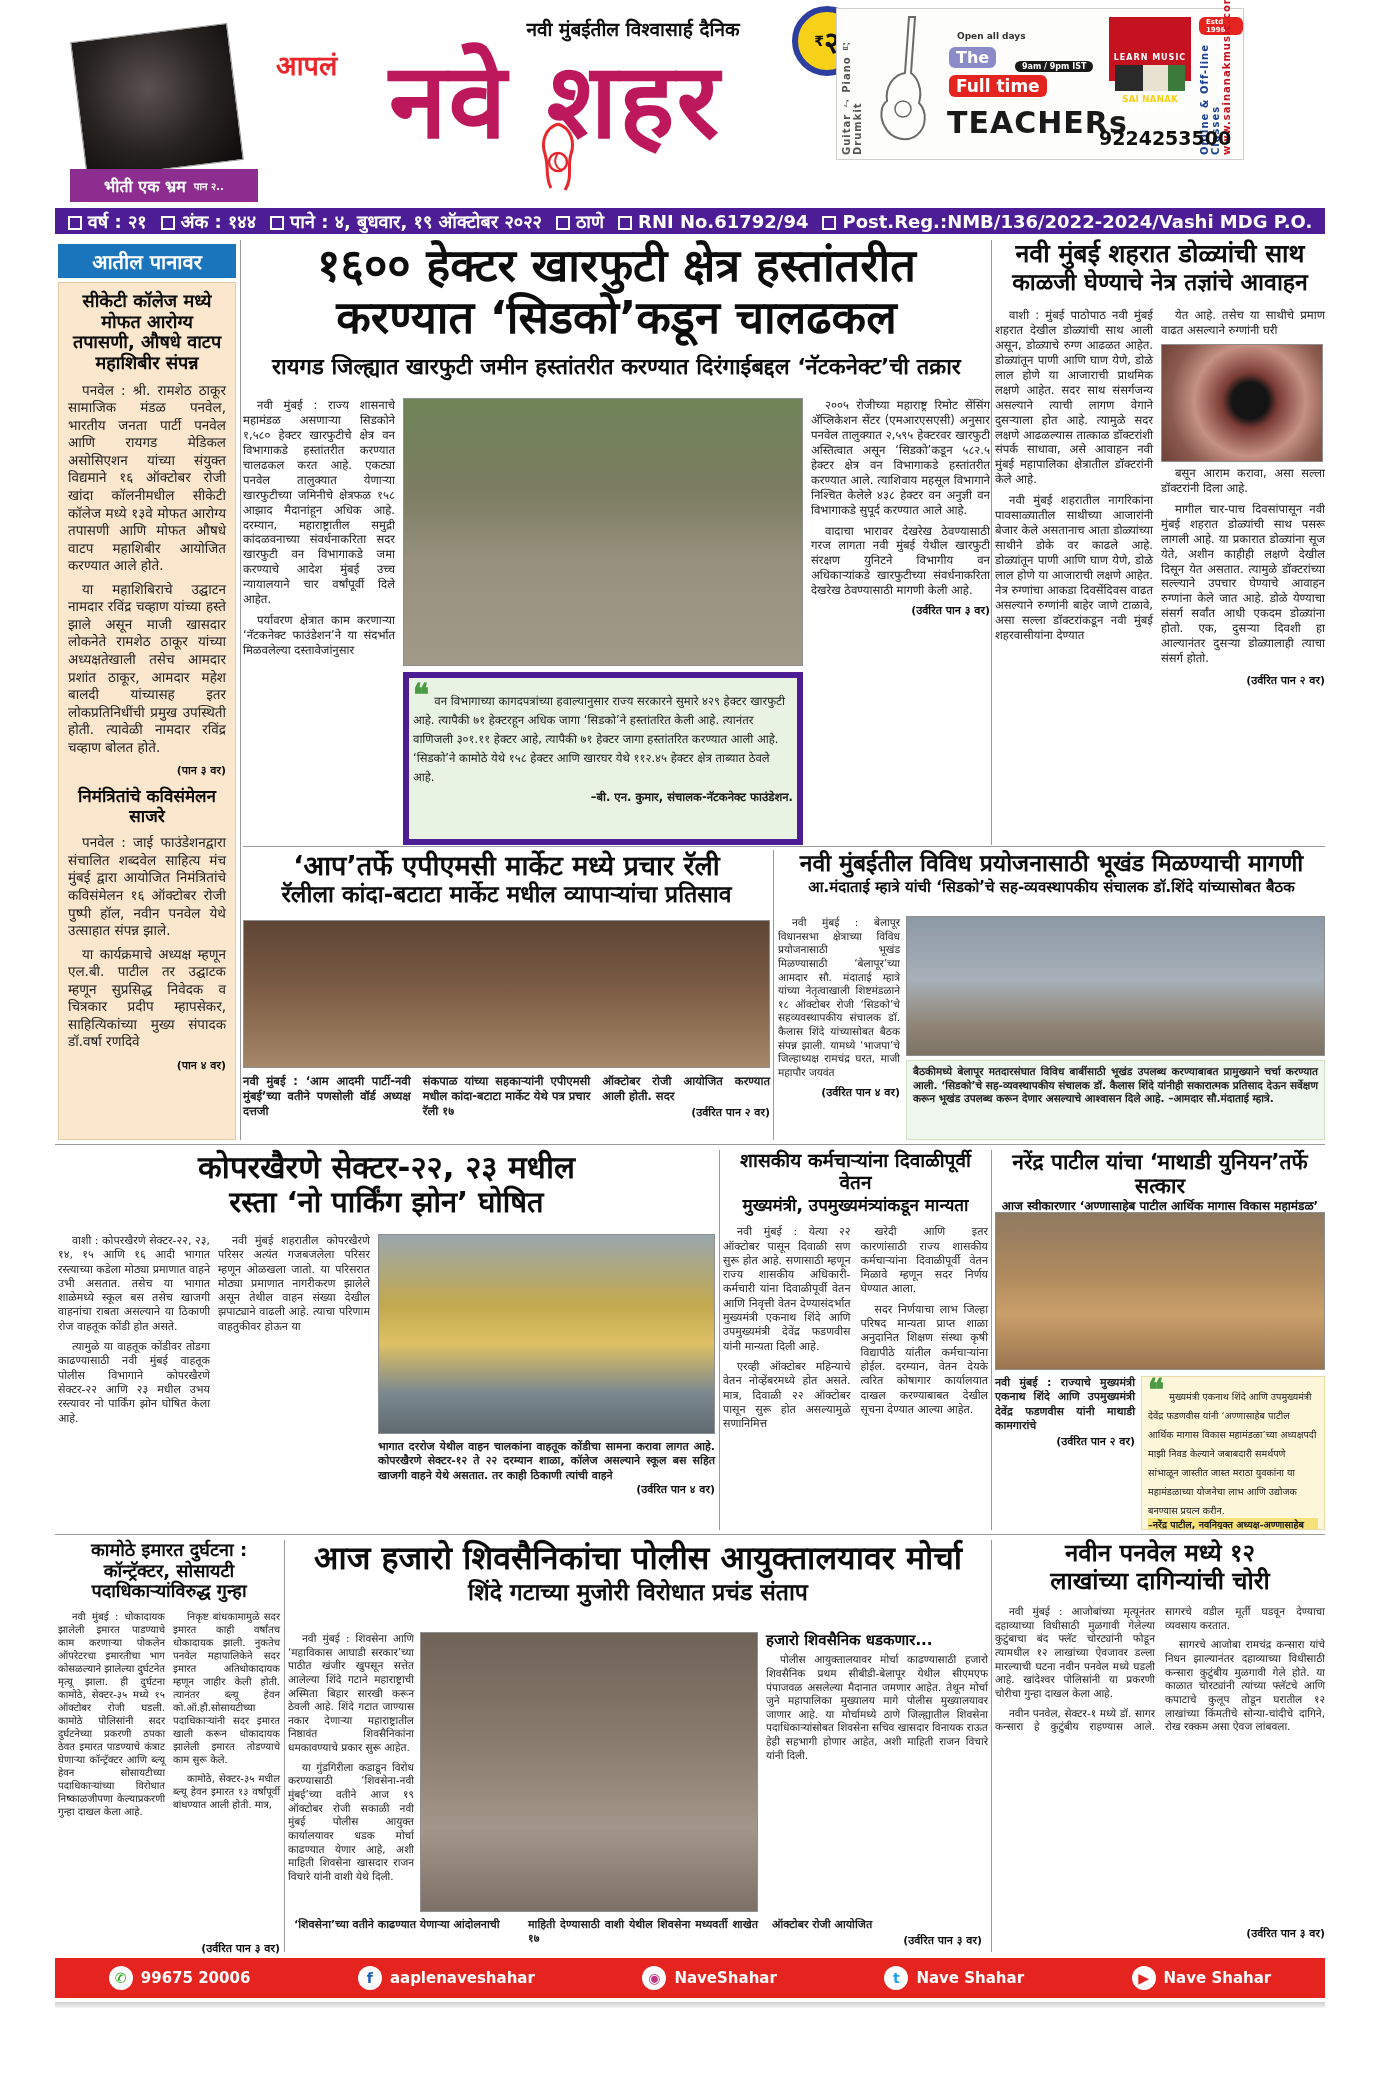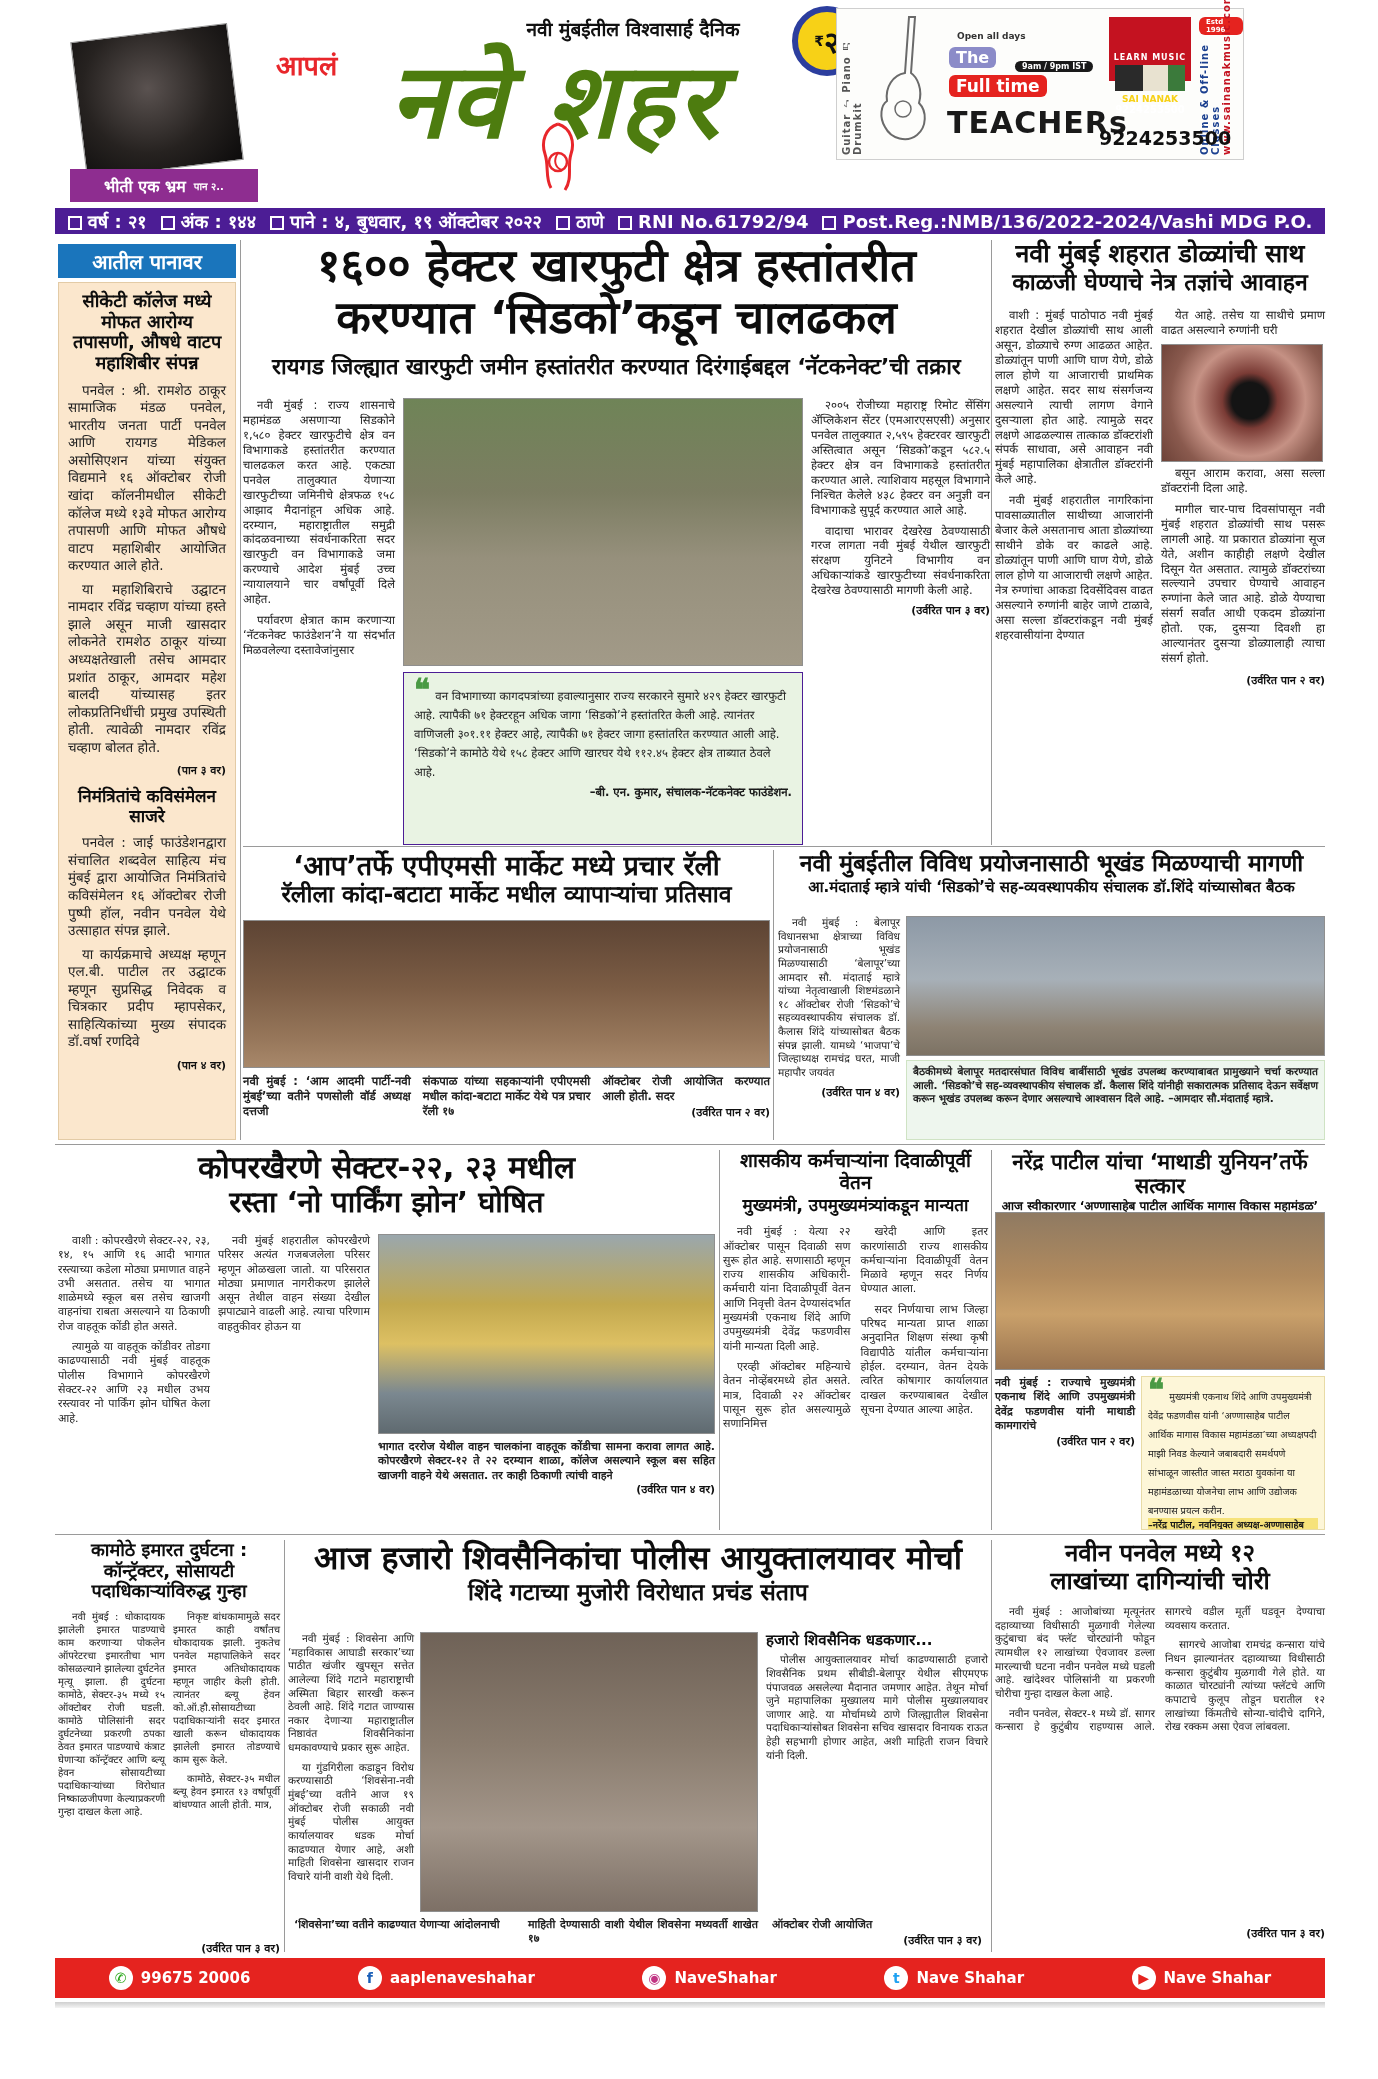--- a/index.html
+++ b/index.html
@@ -6,25 +6,25 @@
   .page{position:relative;width:1378px;height:2079px;background:#ffffff;margin:0 auto;
         font-family:"DejaVu Sans","Liberation Sans",sans-serif;color:#1a1a1a;overflow:hidden;}
   .abs{position:absolute;}
   .hl{font-weight:bold;color:#0d0d0d;text-align:center;line-height:1.15;}
   .bt{font-size:12px;line-height:1.3;text-align:justify;color:#222;}
   .bt p{margin:0 0 6px 0;text-indent:14px;}
   .more{font-weight:bold;font-size:11px;text-align:right;color:#111;}
   .photo{border:1px solid #8f8f8f;box-sizing:border-box;}
   .divider{background:#9a9a9a;}
   .caption{font-size:11.5px;font-weight:600;line-height:1.3;text-align:justify;color:#222;}
-  .masthead-title{color:#4d7c0f;font-weight:bold;letter-spacing:2px;font-style:italic;}
+  .masthead-title{color:#be185d;font-weight:bold;letter-spacing:2px;}
   .bluebar{background:#4c1d95;color:#fff;display:flex;align-items:center;justify-content:center;gap:14px;font-size:18px;font-weight:bold;}
   .sq{display:inline-block;width:10px;height:10px;border:2px solid #fff;background:transparent;margin-right:6px;vertical-align:middle;}
   .sidebar-box{background:#fbe7cd;border:1px solid #e3cba6;box-sizing:border-box;padding:8px 9px;}
-  .quotebox{background:#e9f3e3;border:1px solid #4c1d95;box-sizing:border-box;padding:8px 10px;}
+  .quotebox{background:#e9f3e3;border:6px solid #4c1d95;box-sizing:border-box;padding:8px 4px;}
   .qmark{color:#4a9a44;font-size:30px;font-weight:bold;line-height:0.6;font-family:"DejaVu Serif","Liberation Serif",serif;}
   .chip{display:inline-block;color:#fff;font-weight:bold;padding:1px 7px;border-radius:6px;}
   .footer-bar{background:#e5231f;display:flex;align-items:center;justify-content:space-around;color:#fff;font-weight:bold;font-size:15px;}
   .f-item{display:flex;align-items:center;gap:8px;}
   .f-ic{display:flex;align-items:center;justify-content:center;width:24px;height:24px;border-radius:50%;background:#fff;font-size:14px;font-weight:bold;}
   .vtext{writing-mode:vertical-rl;transform:rotate(180deg);font-size:10px;font-weight:bold;color:#555;letter-spacing:1px;}
   .att{font-weight:bold;}
 </style>
 </head>
 <body>

